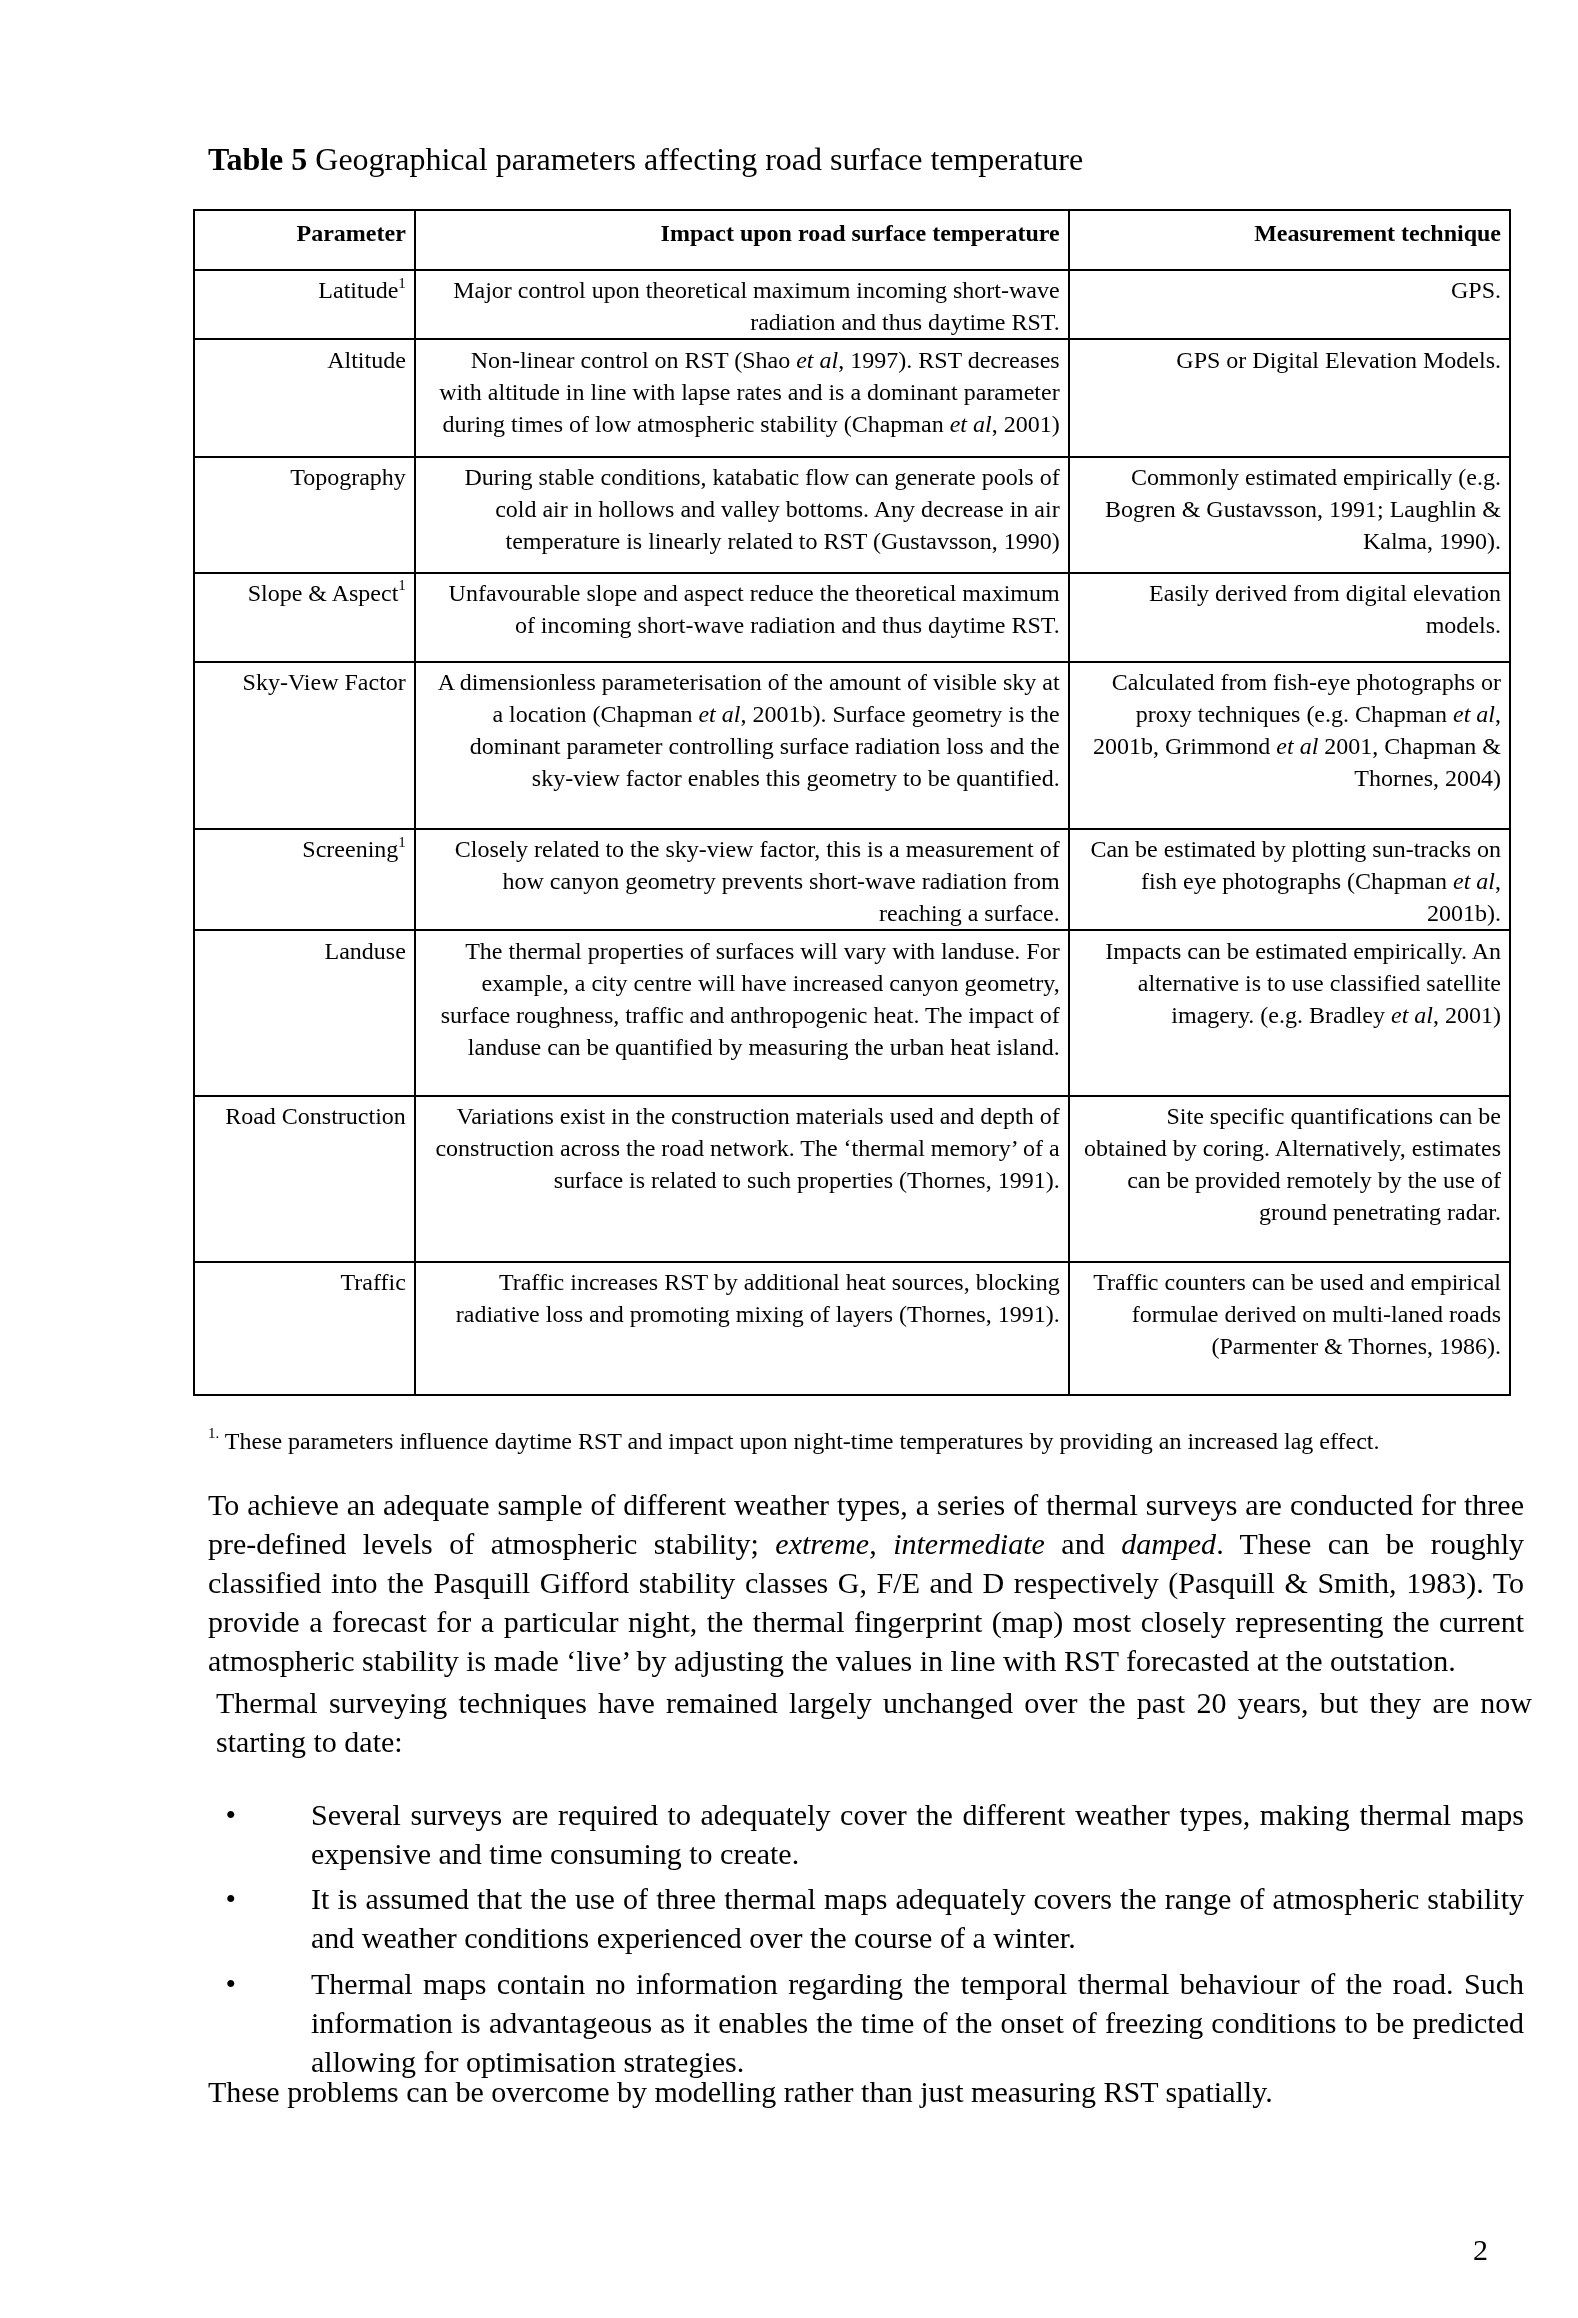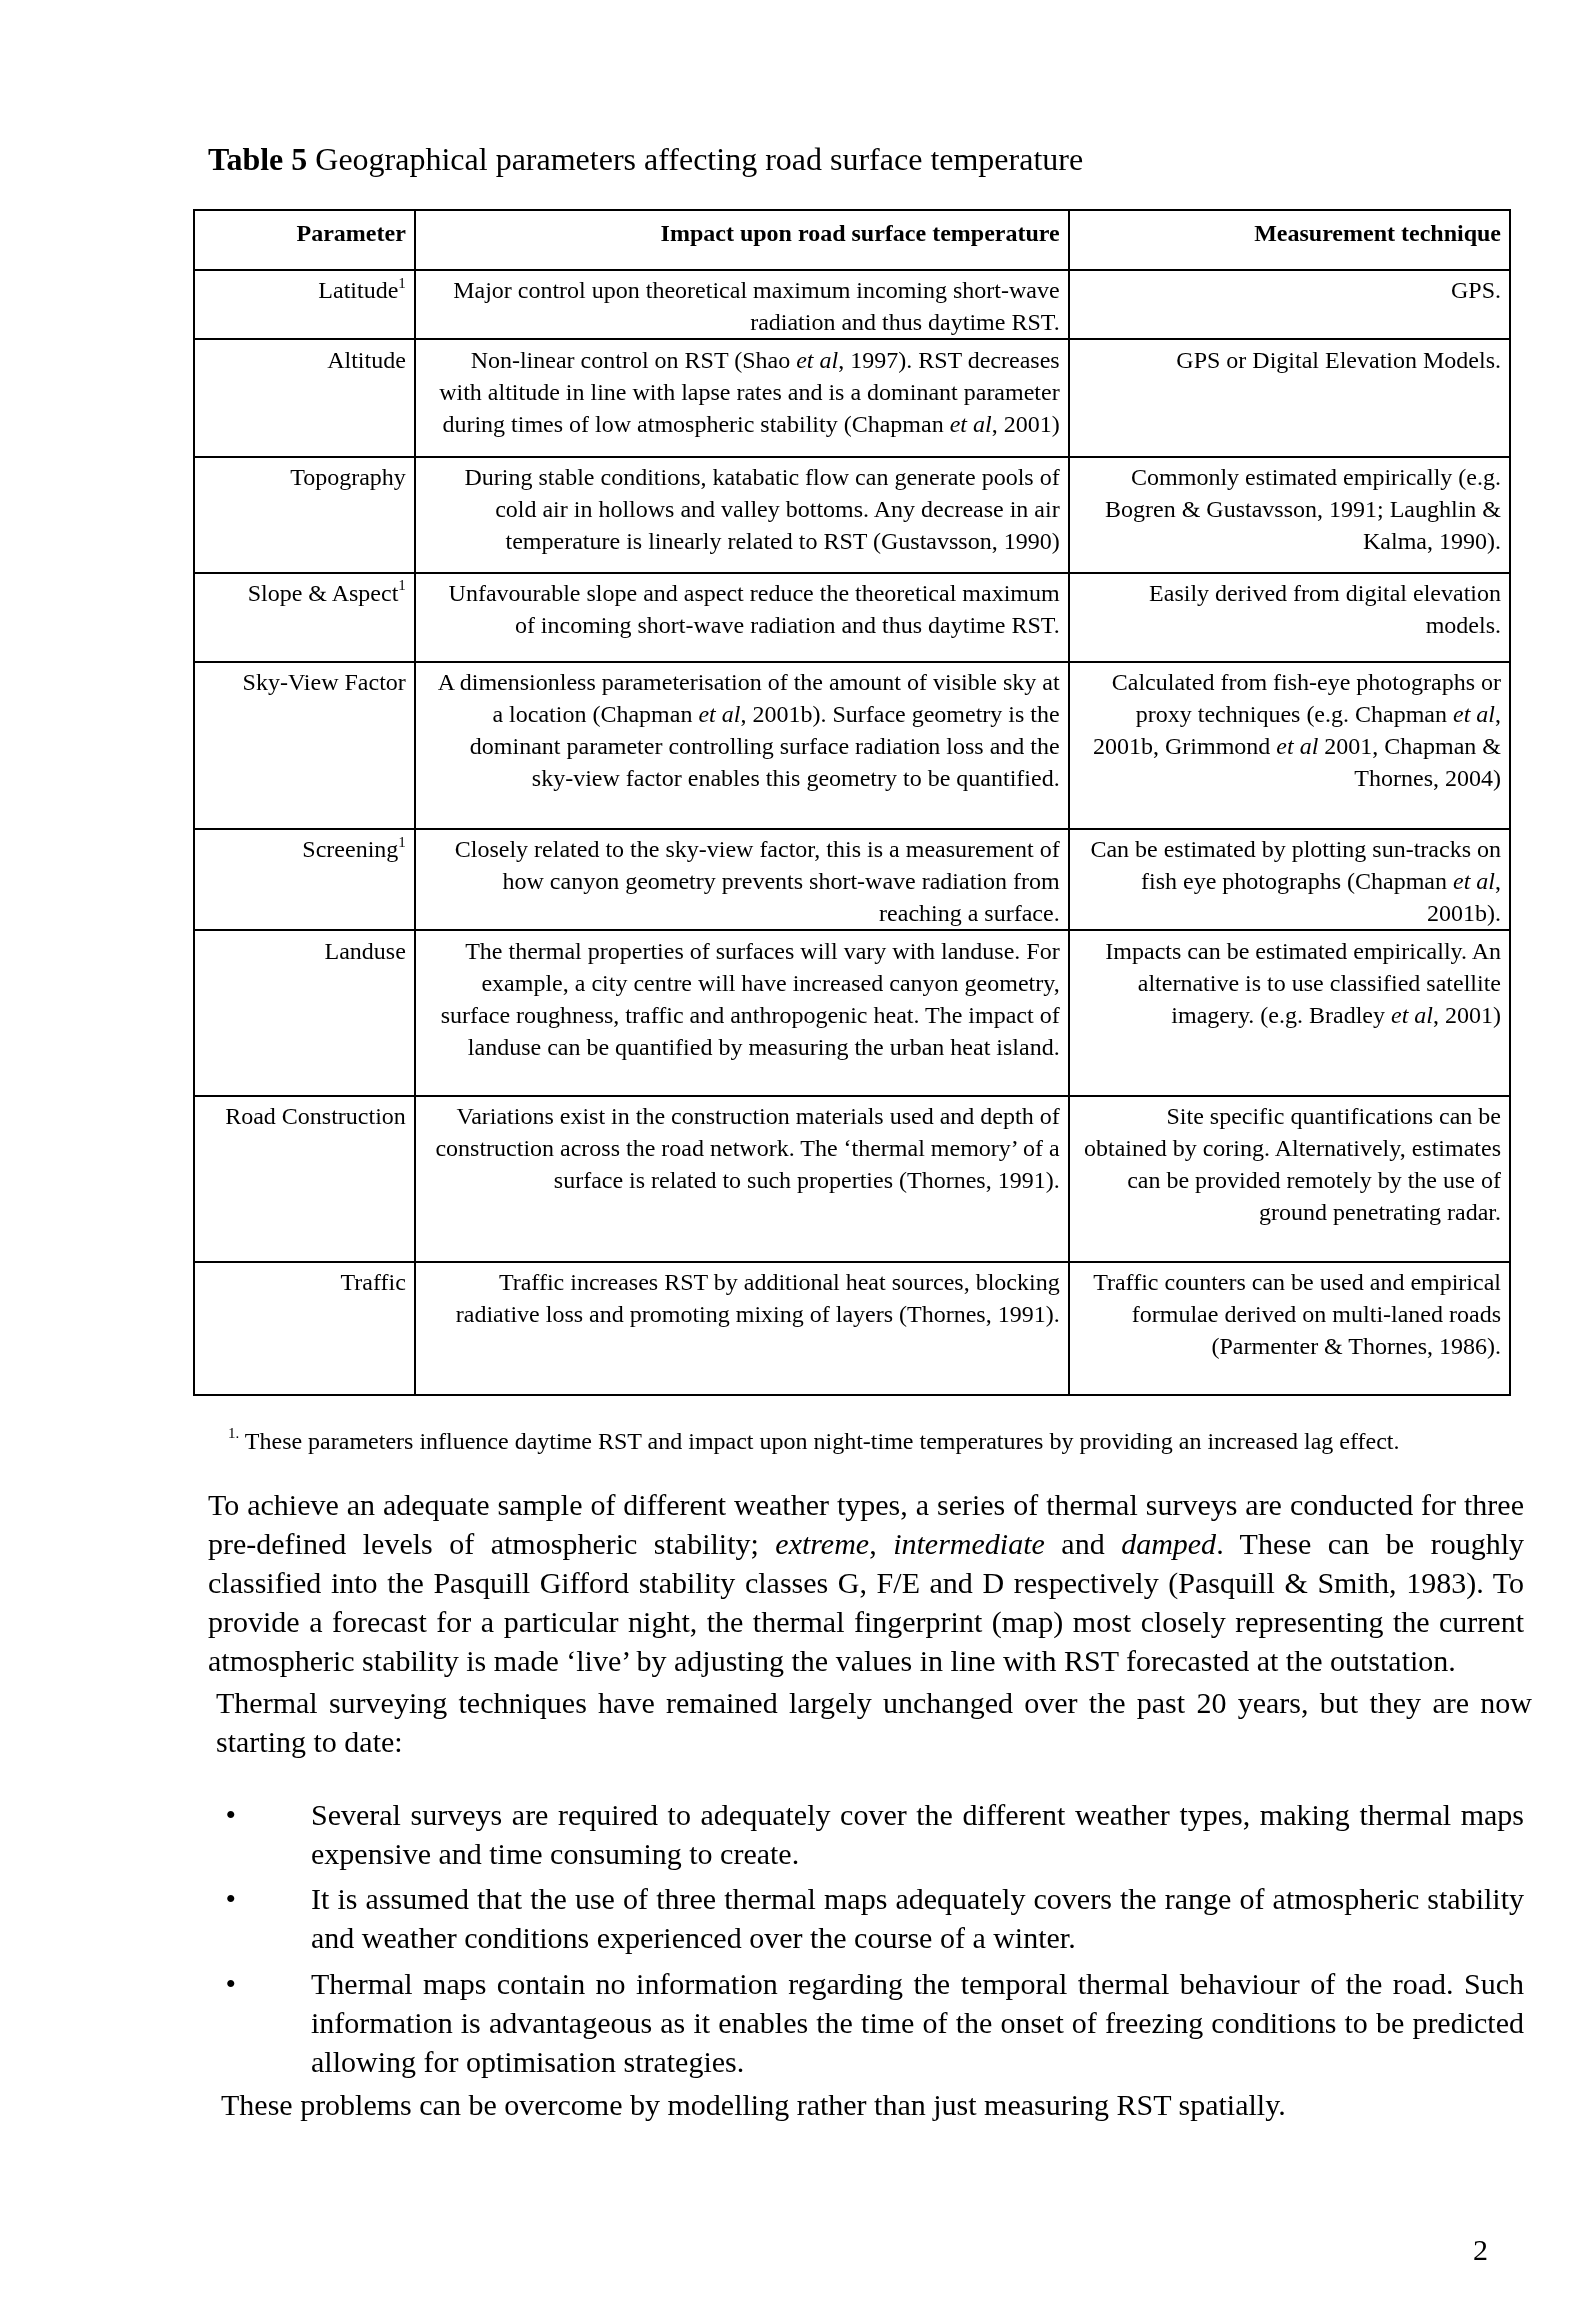--- a/index.html
+++ b/index.html
@@ -16,21 +16,21 @@
   tr.r-lat td { height:54px; }
   tr.r-alt td { height:112px;border-radius:31px; }
   tr.r-top td { height:111px;margin-left:7px; }
   tr.r-slo td { height:84px;border-radius:18px; }
   tr.r-sky td { height:162px; }
   tr.r-scr td { height:95px;margin-left:24px; }
   tr.r-lan td { height:160px; }
   tr.r-roa td { height:161px; }
   tr.r-tra td { height:128px; }
   sup { font-size:15px; line-height:0; position:relative; top:-1.6px; vertical-align:super; }
-  .footnote { position:absolute; left:208px; top:1425px; width:1310px; font-size:24px; line-height:33px;margin-left:20px; }
+  .footnote { position:absolute; left:208px; top:1425px; width:1310px; font-size:24px; line-height:33px; }
   .body-text { position:absolute; left:208px; width:1316px; font-size:30px; line-height:39px; text-align:justify; }
   .p1 { top:1485px; }
   .p2 { top:1675px; }
   ul.bullets { position:absolute; left:208px; top:1795px; width:1316px; margin:0; padding:0; list-style:none;
                font-size:30px; line-height:39px; }
   ul.bullets li { position:relative; padding-left:103px; margin-bottom:6.3px; text-align:justify; }
   ul.bullets li .dot { position:absolute; left:17.4px; top:0; }
   .p3 { top:2072px; text-align:left; }
   .page-num { position:absolute; left:1473px; top:2230px; font-size:30px; line-height:39px; }
   i { font-style:italic; }
@@ -106,16 +106,16 @@
 
 <p class="body-text p1" style="margin:0">To achieve an adequate sample of different weather types, a series of thermal surveys are conducted for three pre-defined levels of atmospheric stability; <i>extreme</i>, <i>intermediate</i> and <i>damped</i>.  These can be roughly classified into the Pasquill Gifford stability classes G, F/E and D respectively (Pasquill &amp; Smith, 1983).  To provide a forecast for a particular night, the thermal fingerprint (map) most closely representing the current atmospheric stability is made ‘live’ by adjusting the values in line with RST forecasted at the outstation.</p>
 <p class="body-text p2" style="margin:8px">Thermal surveying techniques have remained largely unchanged over the past 20 years, but they are now starting to date:</p>
 
 <ul class="bullets">
   <li><span class="dot">•</span><span>Several surveys are required to adequately cover the different weather types, making thermal maps expensive and time consuming to create.</span></li>
   <li><span class="dot">•</span><span>It is assumed that the use of three thermal maps adequately covers the range of atmospheric stability and weather conditions experienced over the course of a winter.</span></li>
   <li><span class="dot">•</span><span>Thermal maps contain no information regarding the temporal thermal behaviour of the road.  Such information is advantageous as it enables the time of the onset of freezing conditions to be predicted allowing for optimisation strategies.</span></li>
 </ul>
 
-<p class="body-text p3" style="margin:13px">These problems can be overcome by modelling rather than just measuring RST spatially.</p>
+<p class="body-text p3" style="margin:0">These problems can be overcome by modelling rather than just measuring RST spatially.</p>
 
 <div class="page-num">2</div>
 
 
 </body></html>

